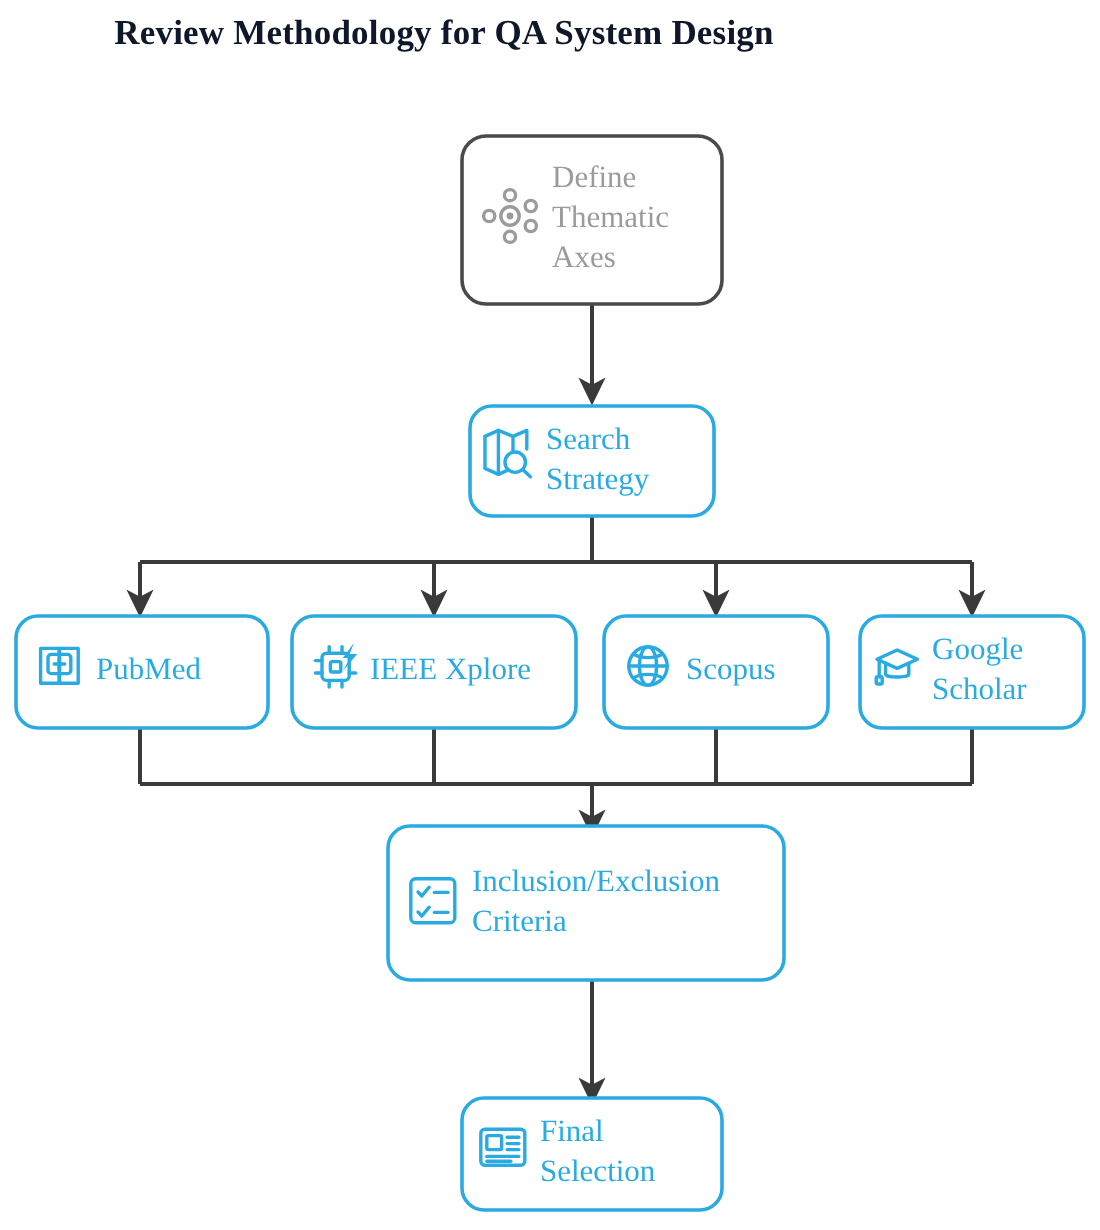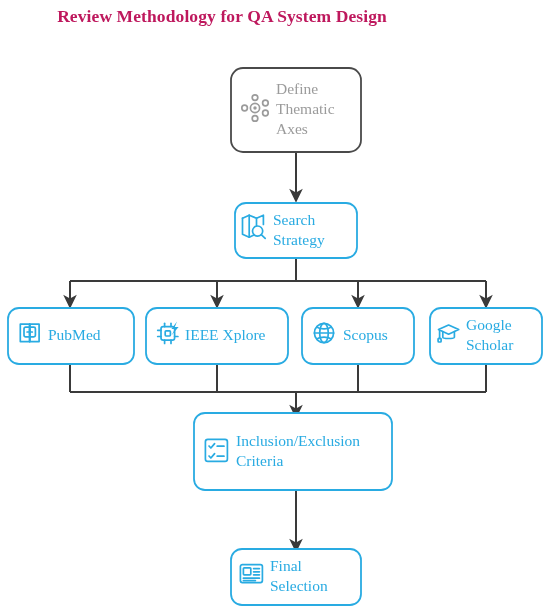--- a/index.html
+++ b/index.html
@@ -16,21 +16,21 @@
   }
   #diagram-title {
     position: absolute;
     top: 6px;
     left: 0;
     width: 444px;
     text-align: center;
     font-family: "Liberation Serif", "DejaVu Serif", serif;
     font-weight: bold;
     font-size: 17.5px;
-    color: #be185d;
+    color: #0f172a;
     letter-spacing: 0.1px;
   }
   #flow-canvas {
     position: absolute;
     top: 0;
     left: 0;
   }
   .node-box {
     fill: #ffffff;
     stroke-width: 1.8;

